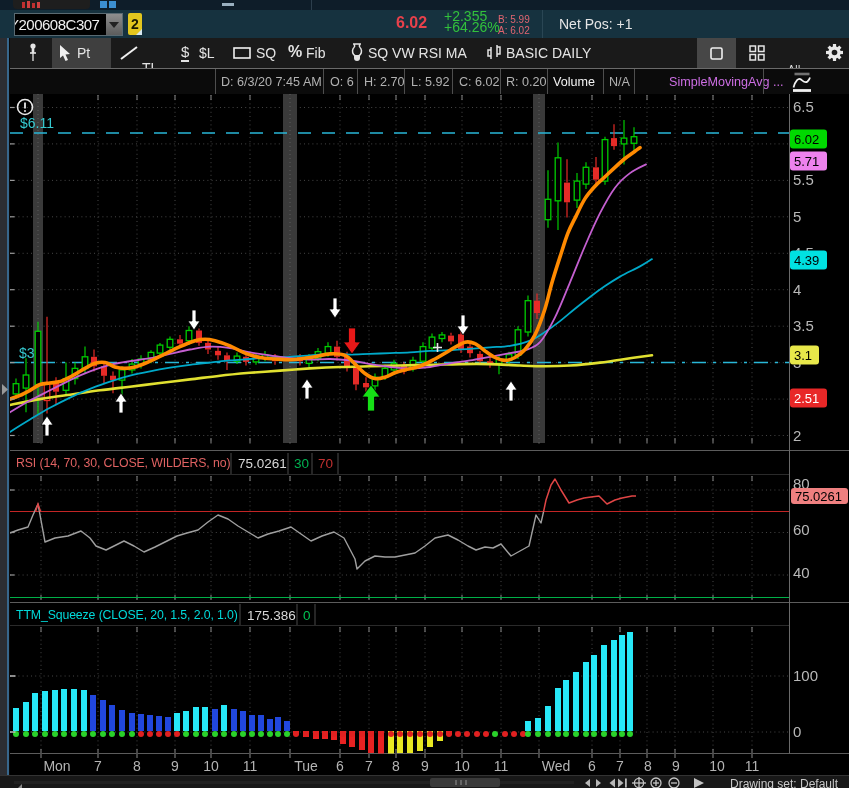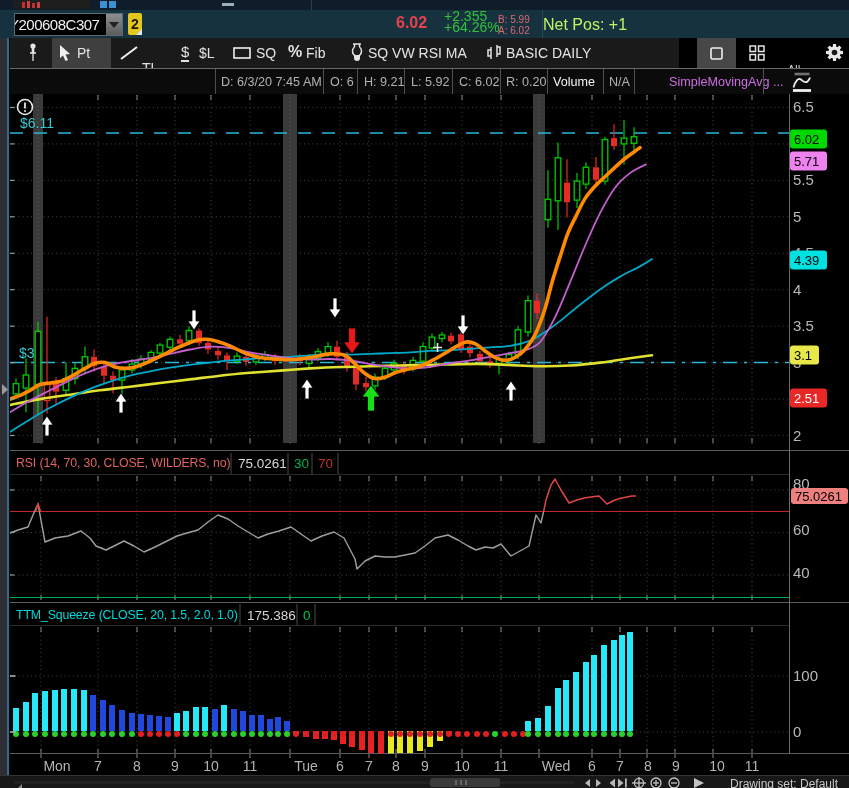--- a/index.html
+++ b/index.html
@@ -23,24 +23,24 @@
    <div class="abs" style="right:0;top:0;width:16px;height:21px;background:linear-gradient(#8e8e8e,#5c5c5c)">
      <div class="abs" style="left:3px;top:8px;width:0;height:0;border-left:5px solid transparent;border-right:5px solid transparent;border-top:6px solid #222"></div>
    </div>
  </div>
  <div class="abs" style="left:128px;top:3px;width:14px;height:22px;background:#e3c71e;border-radius:2px;color:#1a1a00;font-size:14px;font-weight:bold;text-align:center;line-height:22px">2</div>
  <div class="abs" style="left:136px;top:19px;width:0;height:0;border-left:6px solid transparent;border-bottom:6px solid #d8e8f0"></div>
  <div class="abs" style="left:396px;top:4px;color:#e8414b;font-size:16px;font-weight:bold">6.02</div>
  <div class="abs" style="left:444px;top:1px;color:#32c23c;font-size:14px;line-height:11px">+2.355<br>+64.26%</div>
  <div class="abs" style="left:498px;top:4px;color:#e06570;font-size:10px;line-height:11px">B: 5.99<br>A: 6.02</div>
  <div class="abs" style="left:542px;top:0;width:1px;height:28px;background:#2a4654"></div>
- <div class="abs" style="left:543px;top:6px;color:#bef264;font-size:16px">Net Pos: +1</div>
+ <div class="abs" style="left:559px;top:6px;color:#e5e5e5;font-size:14px">Net Pos: +1</div>
 </div>
 
-<div class="abs" style="left:0;top:38px;width:679px;height:30px;background:#1a1a1a;color:#e4e4e4;font-size:14px">
+<div class="abs" style="left:0;top:38px;width:849px;height:30px;background:#1a1a1a;color:#e4e4e4;font-size:14px">
  <svg class="abs" style="left:26px;top:4px" width="14" height="22" viewBox="0 0 14 22">
       <circle cx="7" cy="4" r="2.6" fill="#e4e4e4"></circle>
       <rect x="5.7" y="5" width="2.6" height="6" fill="#e4e4e4"></rect>
       <path d="M4 11 h6" stroke="#e4e4e4" stroke-width="1.6"></path>
       <line x1="7" y1="11" x2="7" y2="19" stroke="#e4e4e4" stroke-width="1.3"></line>
     </svg>
  <div class="abs" style="left:52px;top:0;width:59px;height:30px;background:#3f3f3f"></div>
  <svg class="abs" style="left:58px;top:6px" width="14" height="18" viewBox="0 0 14 18">
       <path d="M2 1 L12 10 L7.5 10.5 L10 16 L7.5 17 L5 11.5 L2 14 Z" fill="#f0f0f0"></path>
     </svg>
@@ -92,21 +92,21 @@
       <circle cx="9.5" cy="9.5" r="2.8" fill="#1a1a1a"></circle>
     </svg>
 </div>
 
 <div class="abs" style="left:0;top:68px;width:849px;height:26px;background:#0b0b0b;color:#b2b2b2;font-size:12.6px;border-top:1px solid #6a6a6a">
  <div class="abs" style="left:215px;top:0;width:1px;height:25px;background:#4e4e4e"></div>
  <span class="abs" style="left:221px;top:6px">D: 6/3/20 7:45 AM</span>
  <div class="abs" style="left:323px;top:0;width:1px;height:25px;background:#4e4e4e"></div>
  <span class="abs" style="left:330px;top:6px">O: 6</span>
  <div class="abs" style="left:357px;top:0;width:1px;height:25px;background:#4e4e4e"></div>
- <span class="abs" style="left:364px;top:6px">H: 9.21</span>
+ <span class="abs" style="left:364px;top:6px">H: 2.70</span>
  <div class="abs" style="left:404px;top:0;width:1px;height:25px;background:#4e4e4e"></div>
  <span class="abs" style="left:411px;top:6px">L: 5.92</span>
  <div class="abs" style="left:452px;top:0;width:1px;height:25px;background:#4e4e4e"></div>
  <span class="abs" style="left:459px;top:6px">C: 6.02</span>
  <div class="abs" style="left:500px;top:0;width:1px;height:25px;background:#4e4e4e"></div>
  <span class="abs" style="left:506px;top:6px">R: 0.20</span>
  <div class="abs" style="left:547px;top:0;width:1px;height:25px;background:#4e4e4e"></div>
  <span class="abs" style="left:553px;top:6px;color:#f4f4f4;font-weight:normal">Volume</span>
  <div class="abs" style="left:603px;top:0;width:1px;height:25px;background:#4e4e4e"></div>
  <span class="abs" style="left:609px;top:6px">N/A</span>

